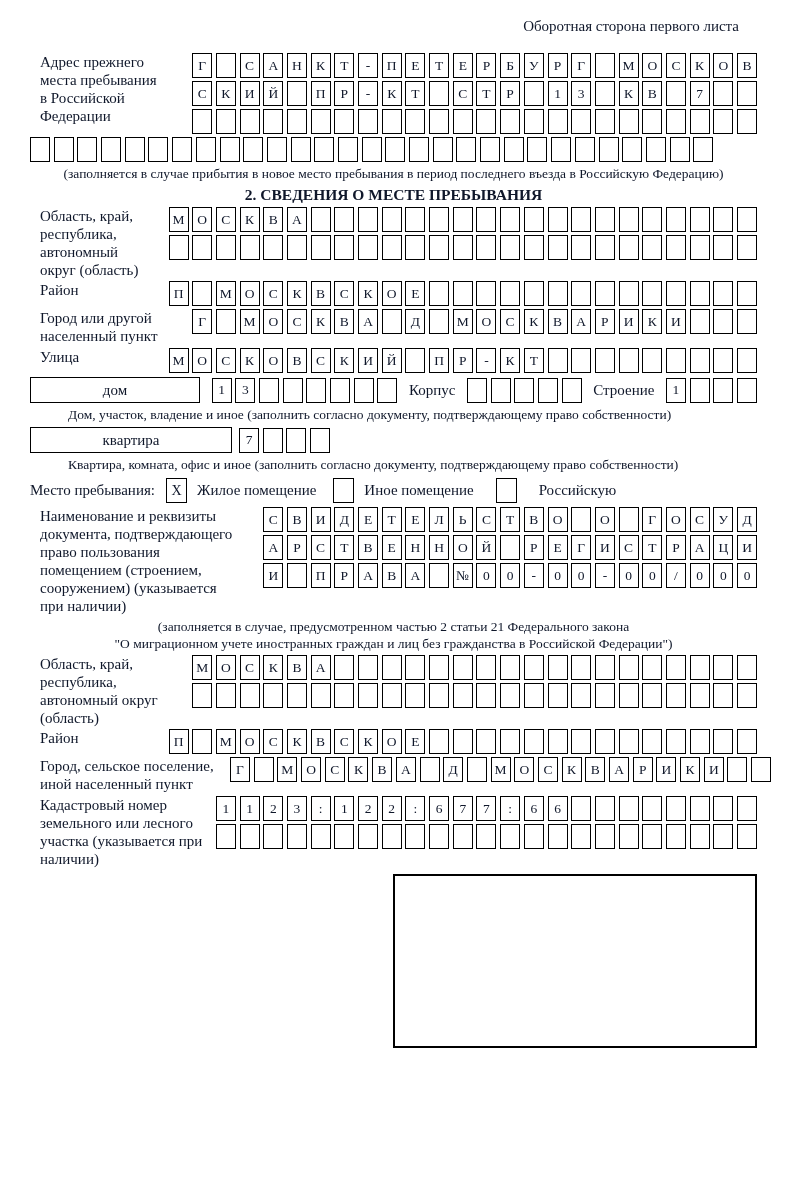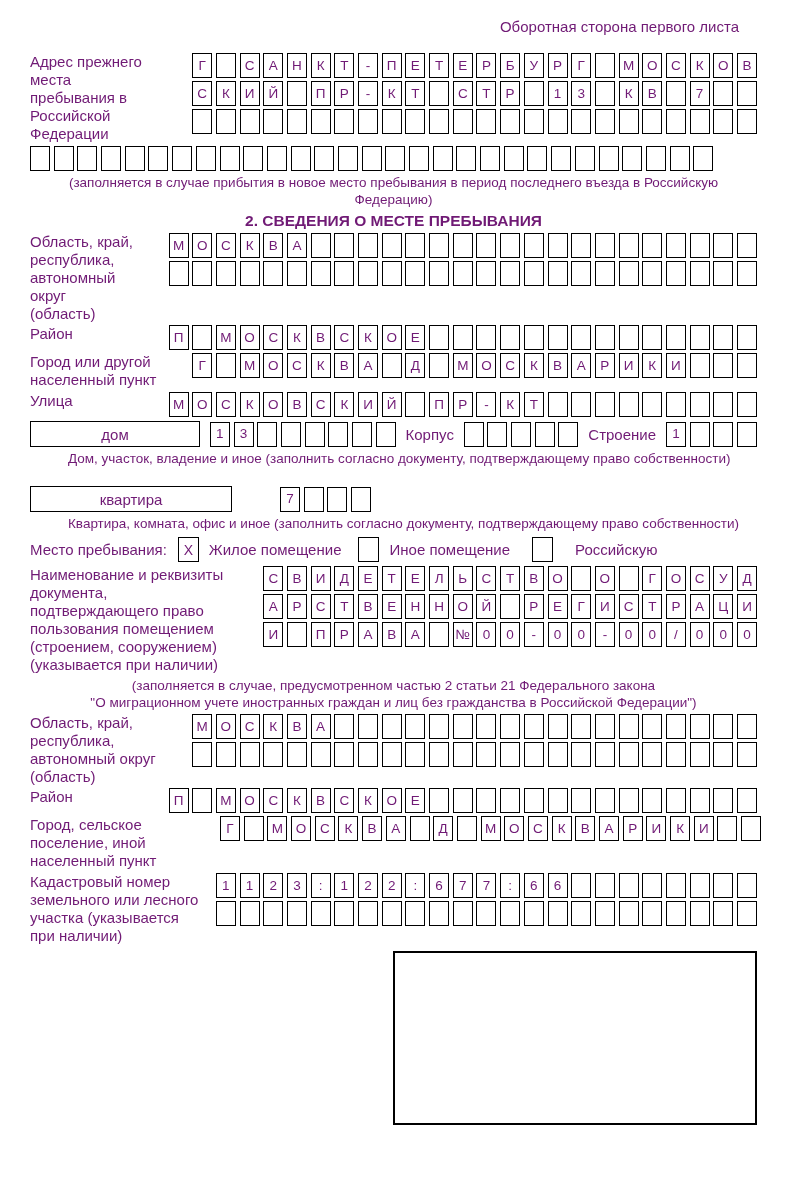--- a/index.html
+++ b/index.html
@@ -1,38 +1,38 @@
 <!DOCTYPE html>
 <html><head>
 <meta charset="utf-8">
 <style>
   html,body{margin:0;padding:0;background:#fff;}
   .page{
     width:800px;height:1180px;box-sizing:border-box;
-    background:#fff;color:#701a75;
-    font-family:Liberation Sans, sans-serif;
+    background:#fff;color:#0f172a;
+    font-family:Liberation Serif, serif;
     padding:14px 43px 0 30px;
     position:relative;overflow:hidden;
   }
   .hdr{text-align:right;font-size:15px;margin:4px 18px 18px 0;}
-  .flabel{font-size:15px;line-height:18px;flex:0 0 auto;}
+  .flabel{font-size:15px;line-height:18px;margin-left:10px;flex:0 0 auto;}
   .frow{display:flex;width:100%;}
   .rows{display:flex;flex-direction:column;gap:3px;margin-left:auto;align-items:flex-end;}
   .cellrow{display:flex;gap:3.7px;flex:0 0 auto;}
   .cell{
     width:18px;height:23px;border:1.5px solid #000;box-sizing:content-box;
     display:flex;align-items:center;justify-content:center;
     font-size:13.5px;line-height:1;flex:0 0 auto;background:#fff;
   }
   .note{font-size:13.5px;text-align:center;line-height:17px;}
   .sec-title{font-size:15.5px;font-weight:bold;text-align:center;}
   .longbox{border:1.5px solid #000;height:24px;display:flex;align-items:center;justify-content:center;font-size:15px;box-sizing:content-box;background:#fff;}
   .inline-label{font-size:15px;white-space:nowrap;}
   .house-row{display:flex;align-items:center;justify-content:space-between;margin-top:4px;gap:8px;}
-  .apt-row{display:flex;align-items:center;margin-top:19px;gap:41px;}
+  .apt-row{display:flex;align-items:center;margin-top:4px;}
   .caption{font-size:13.5px;line-height:17px;margin:3px 0 0 10px;}
   .stay-row{display:flex;align-items:center;margin-top:5px;font-size:15px;}
   .checkbox{width:19px;height:23px;border:1.5px solid #000;display:flex;align-items:center;justify-content:center;font-size:14px;flex:0 0 auto;background:#fff;}
   .stay-note{font-size:13.5px;margin:2px 0 0 200px;width:282px;text-align:center;}
   .stamp-box{width:360px;height:170px;border:2px solid #000;margin:6px 0 0 auto;background:#fff;}
   .stamp-caption{width:400px;margin:6px 0 0 auto;text-align:center;font-size:13.5px;line-height:17.5px;}
   .mt2{margin-top:2px;}.mt3{margin-top:3px;}.mt4{margin-top:4px;}
   .w118{width:118px;}.w104{width:104px;}.w128{width:128px;}.w200{width:200px;}
   .w140{width:140px;}.w190{width:190px;}.w170{width:170px;}
 </style>

